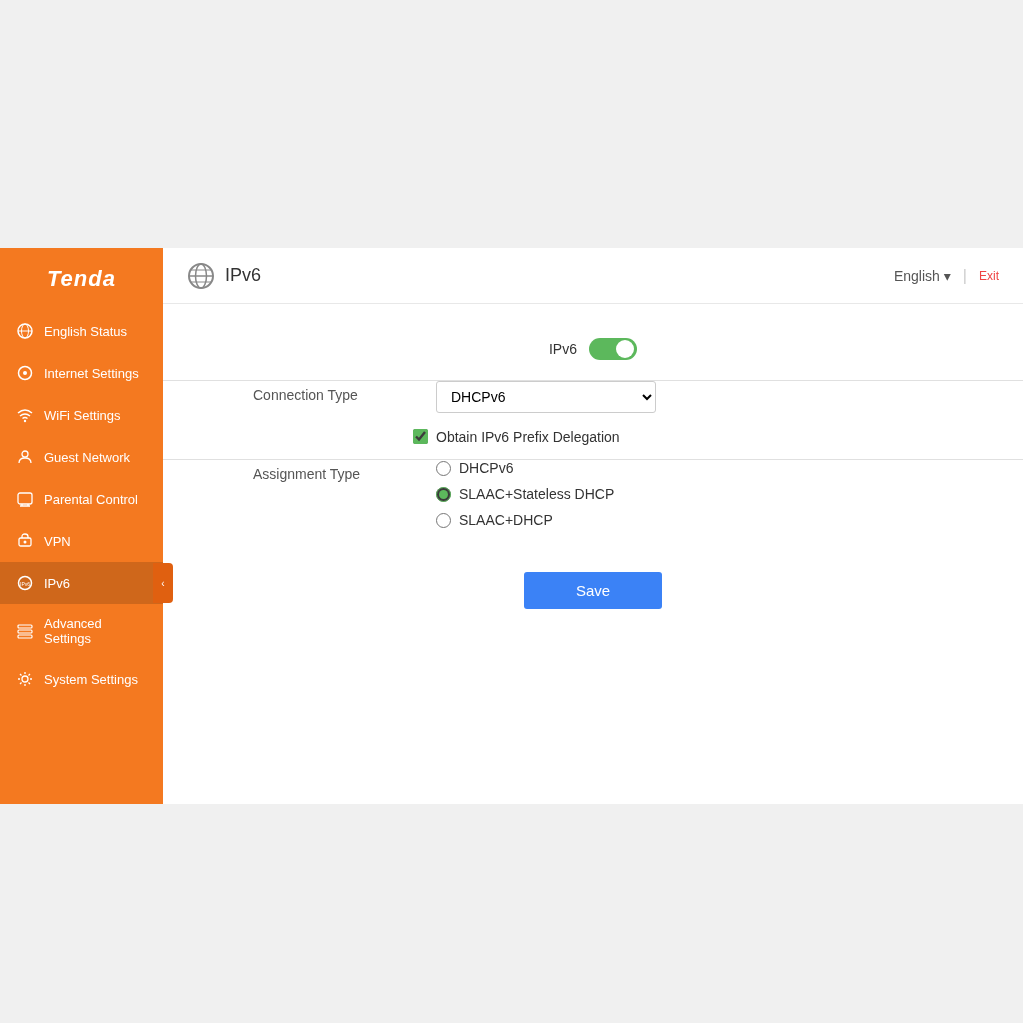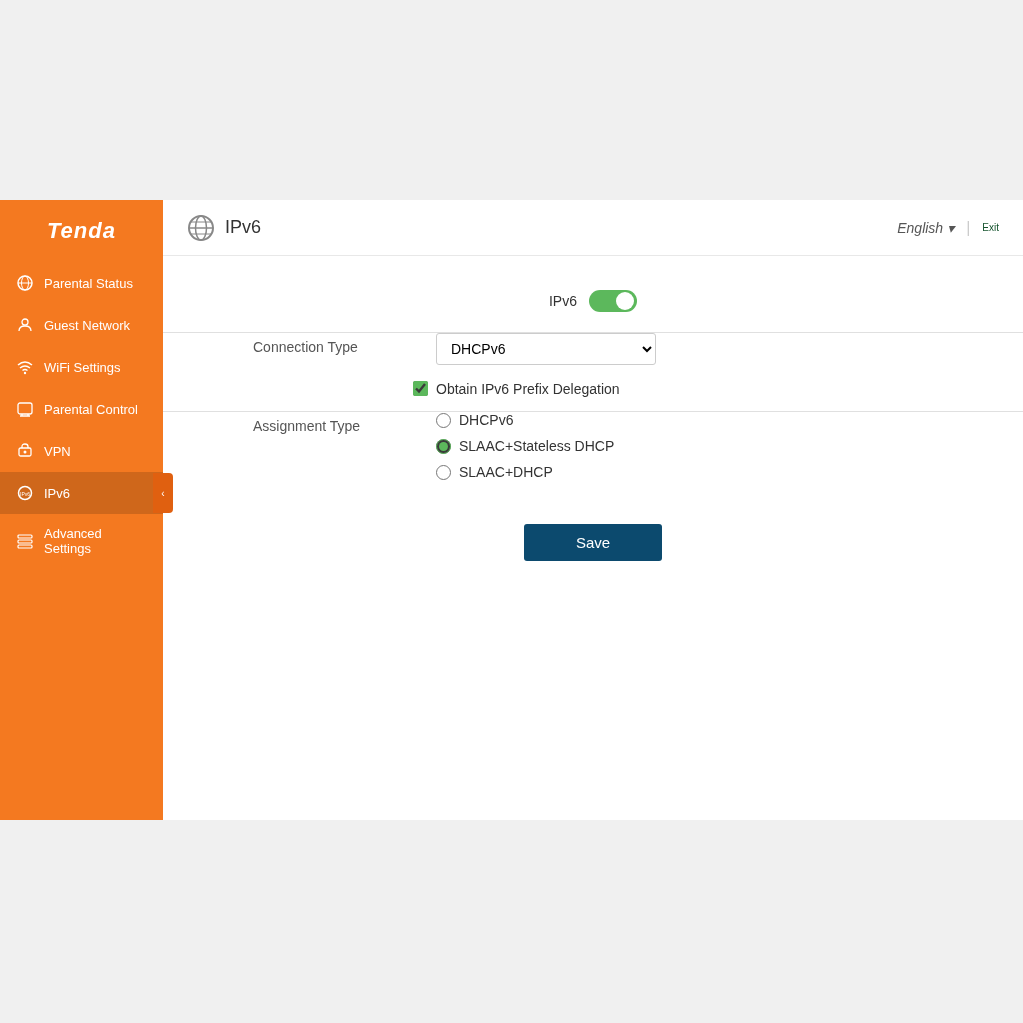--- a/index.html
+++ b/index.html
@@ -14,22 +14,23 @@
     }
 
     .top-space {
       height: 200px;
       background: #f0f0f0;
     }
 
     .app-container {
       display: flex;
       width: 1023px;
-      height: 620px;
+      height: 556px;
       background: #fff;
+      margin-top: 48px;
     }
 
     
     .sidebar {
       width: 163px;
       background: #f47920;
       display: flex;
       flex-direction: column;
       flex-shrink: 0;
     }
@@ -129,31 +130,30 @@
       gap: 12px;
     }
 
     .lang-selector {
       display: flex;
       align-items: center;
       gap: 4px;
       font-size: 14px;
       color: #555;
       cursor: pointer;
-      font-style: italic;
     }
 
     .divider-v {
       color: #ccc;
       font-size: 16px;
     }
 
     .exit-btn {
-      font-size: 10px;
-      color: #14532d;
+      font-size: 12px;
+      color: #ef4444;
       cursor: pointer;
     }
 
     
     .content-area {
       flex: 1;
       padding: 20px 30px;
       overflow-y: auto;
     }
 
@@ -282,21 +282,21 @@
       height: 15px;
     }
 
     .save-row {
       display: flex;
       justify-content: center;
       padding: 28px 0 20px 0;
     }
 
     .save-btn {
-      background: #0c4a6e;
+      background: #3b82f6;
       color: #fff;
       border: none;
       padding: 10px 52px;
       font-size: 15px;
       border-radius: 3px;
       cursor: pointer;
     }
 
     
     .icon svg {
@@ -316,49 +316,58 @@
       <div class="sidebar-logo">Tenda</div>
 
       <div class="sidebar-item">
         <span class="icon">
           <svg viewBox="0 0 16 16">
               <circle cx="8" cy="8" r="7" fill="none" stroke="#fff" stroke-width="1.5"></circle>
               <ellipse cx="8" cy="8" rx="3.5" ry="7" fill="none" stroke="#fff" stroke-width="1"></ellipse>
               <line x1="1" y1="8" x2="15" y2="8" stroke="#fff" stroke-width="1"></line>
             </svg>
         </span>
-        <span>Parental Status</span>
-      </div>
-
-
-      <div class="sidebar-item">
-        <span class="icon">
-          <svg viewBox="0 0 16 16">
-              <circle cx="8" cy="5" r="3" fill="none" stroke="#fff" stroke-width="1.3"></circle>
-              <path d="M2,14 Q2,9 8,9 Q14,9 14,14" fill="none" stroke="#fff" stroke-width="1.3"></path>
-            </svg>
-        </span>
-        <span>Guest Network</span>
+        <span>English Status</span>
+      </div>
+
+      <div class="sidebar-item">
+        <span class="icon">
+          <svg viewBox="0 0 16 16">
+              <circle cx="8" cy="8" r="6.5" fill="none" stroke="#fff" stroke-width="1.5"></circle>
+              <circle cx="8" cy="8" r="2" fill="#fff"></circle>
+            </svg>
+        </span>
+        <span>Internet Settings</span>
       </div>
 
       <div class="sidebar-item">
         <span class="icon">
           <svg viewBox="0 0 16 16">
               <path d="M1,6 Q8,0 15,6" fill="none" stroke="#fff" stroke-width="1.5"></path>
               <path d="M3,9 Q8,5 13,9" fill="none" stroke="#fff" stroke-width="1.5"></path>
               <path d="M5.5,11.5 Q8,9.5 10.5,11.5" fill="none" stroke="#fff" stroke-width="1.5"></path>
               <circle cx="8" cy="14" r="1.2" fill="#fff"></circle>
             </svg>
         </span>
         <span>WiFi Settings</span>
       </div>
 
       <div class="sidebar-item">
         <span class="icon">
           <svg viewBox="0 0 16 16">
+              <circle cx="8" cy="5" r="3" fill="none" stroke="#fff" stroke-width="1.3"></circle>
+              <path d="M2,14 Q2,9 8,9 Q14,9 14,14" fill="none" stroke="#fff" stroke-width="1.3"></path>
+            </svg>
+        </span>
+        <span>Guest Network</span>
+      </div>
+
+      <div class="sidebar-item">
+        <span class="icon">
+          <svg viewBox="0 0 16 16">
               <rect x="1" y="2" width="14" height="11" rx="2" fill="none" stroke="#fff" stroke-width="1.3"></rect>
               <path d="M5,13 L5,15 M11,13 L11,15 M3,15 L13,15" stroke="#fff" stroke-width="1.3"></path>
             </svg>
         </span>
         <span>Parental Control</span>
       </div>
 
       <div class="sidebar-item">
         <span class="icon">
           <svg viewBox="0 0 16 16">
@@ -385,20 +394,29 @@
         <span class="icon">
           <svg viewBox="0 0 16 16">
               <rect x="1" y="2" width="14" height="3" rx="1" fill="none" stroke="#fff" stroke-width="1.2"></rect>
               <rect x="1" y="7" width="14" height="3" rx="1" fill="none" stroke="#fff" stroke-width="1.2"></rect>
               <rect x="1" y="12" width="14" height="3" rx="1" fill="none" stroke="#fff" stroke-width="1.2"></rect>
             </svg>
         </span>
         <span>Advanced Settings</span>
       </div>
 
+      <div class="sidebar-item">
+        <span class="icon">
+          <svg viewBox="0 0 16 16">
+              <circle cx="8" cy="8" r="3" fill="none" stroke="#fff" stroke-width="1.3"></circle>
+              <path d="M8,1 L8,3 M8,13 L8,15 M1,8 L3,8 M13,8 L15,8 M3,3 L4.5,4.5 M11.5,11.5 L13,13 M13,3 L11.5,4.5 M4.5,11.5 L3,13" stroke="#fff" stroke-width="1.3"></path>
+            </svg>
+        </span>
+        <span>System Settings</span>
+      </div>
     </div>
 
     <div class="main-content">
 
       <div class="header">
         <div class="header-left">
           <div class="header-icon">
             <svg viewBox="0 0 28 28" width="28" height="28">
               <circle cx="14" cy="14" r="12" fill="none" stroke="#888" stroke-width="2"></circle>
               <ellipse cx="14" cy="14" rx="5.5" ry="12" fill="none" stroke="#888" stroke-width="1.5"></ellipse>

